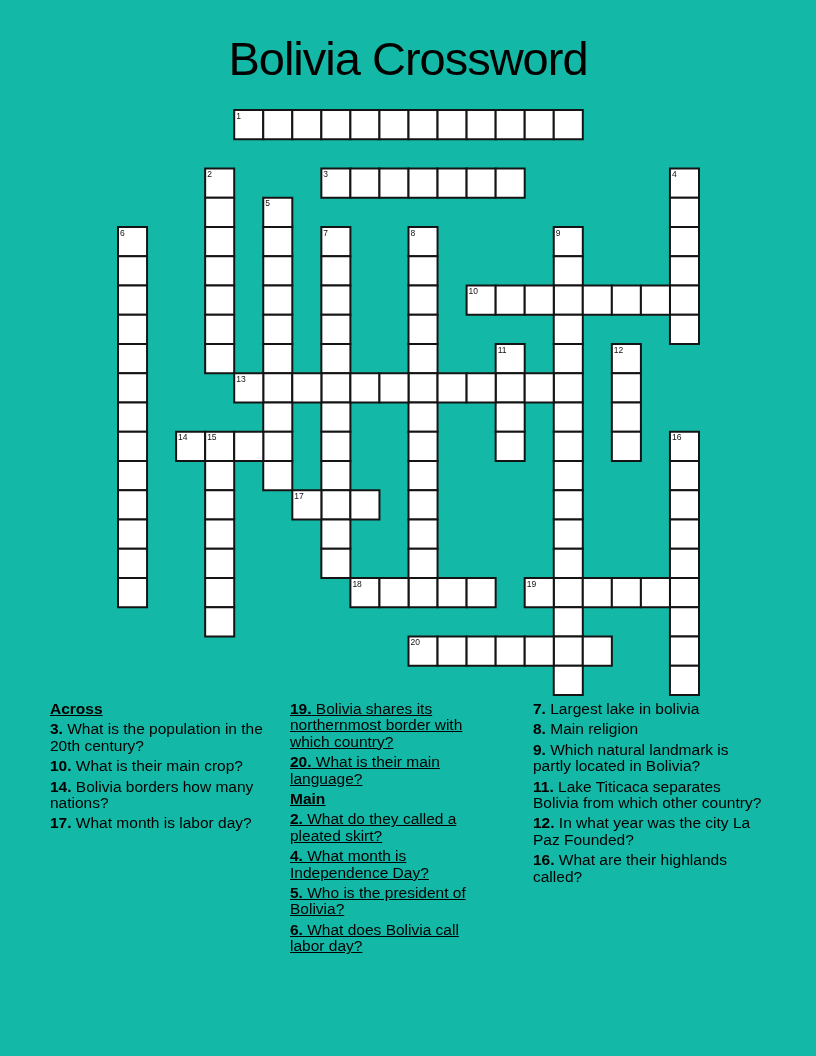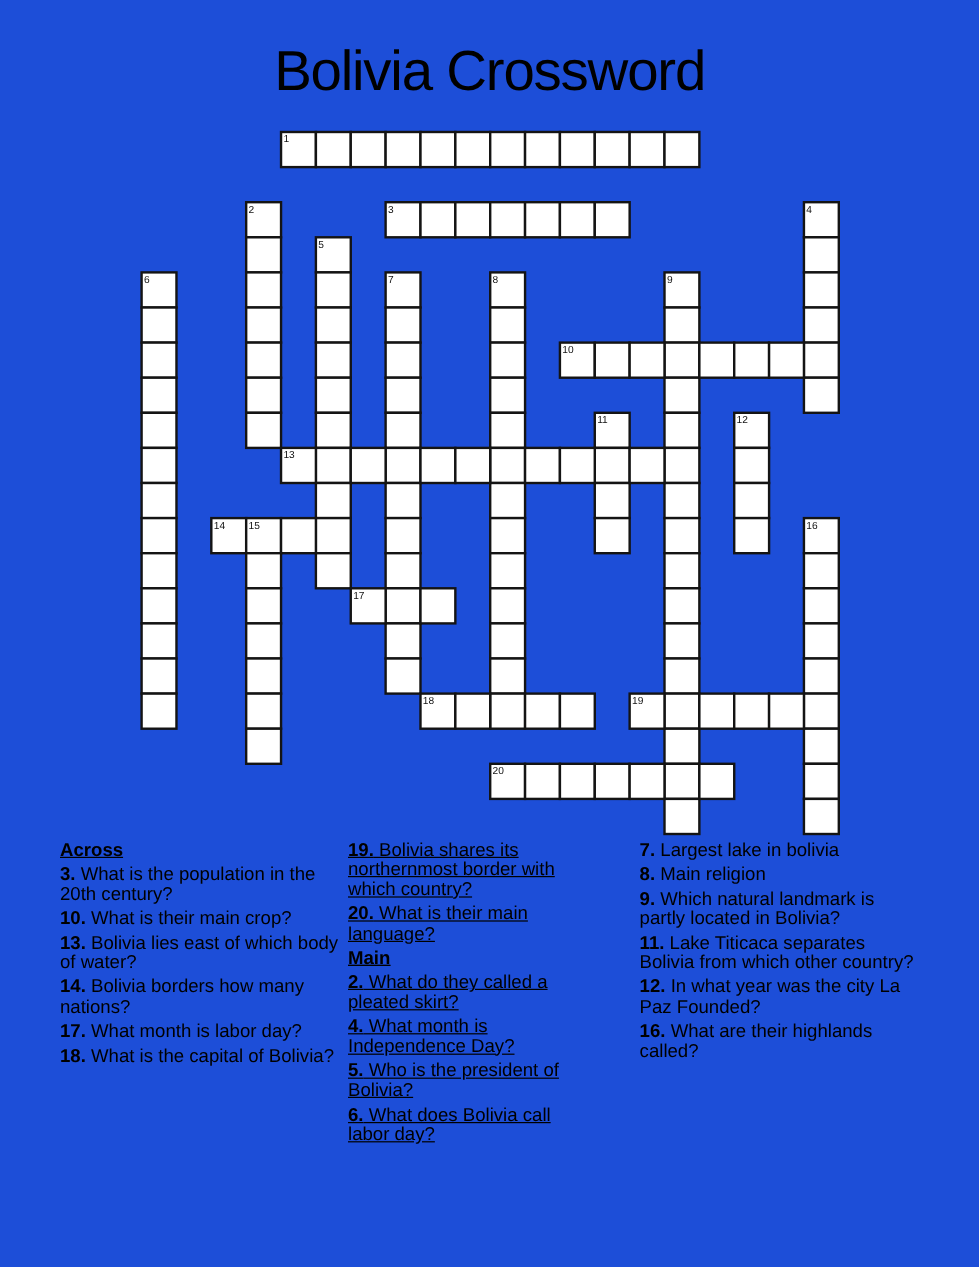--- a/index.html
+++ b/index.html
@@ -1,16 +1,16 @@
 <!DOCTYPE html>
 <html><head>
 <meta charset="utf-8">
 <style>
   html,body{margin:0;padding:0;background:#ffffff;}
-  .page{position:relative;width:816px;height:1056px;background:#1d4ed8;overflow:hidden;
+  .page{position:relative;width:816px;height:1056px;background:#14b8a6;overflow:hidden;
         font-family:"Liberation Sans",sans-serif;color:#000;}
   .title{position:absolute;top:31px;left:0;width:816px;text-align:center;
          font-size:47px;font-weight:400;letter-spacing:-1px;white-space:nowrap;}
   #grid-svg{position:absolute;left:116px;top:108px;}
   #grid-svg rect{fill:#ffffff;stroke:#141414;stroke-width:2;}
   #grid-svg text{font-family:"Liberation Sans",sans-serif;font-size:8.5px;fill:#111;}
   .clue-col{position:absolute;top:701px;}
   .col-0{left:50px;width:232px;}
   .col-1{left:290px;width:204px;text-decoration:underline;}
   .col-2{left:533px;width:231px;}
@@ -197,24 +197,22 @@
       <text x="234.40" y="476.70">18</text>
       <text x="408.70" y="476.70">19</text>
       <text x="292.50" y="535.20">20</text>
     </svg>
 
   <div>
     <div class="clue-col col-0">
         <div class="clue-header">Across</div>
         <p class="clue"><b>3.</b><span> What is the population in the 20th century?</span></p>
         <p class="clue"><b>10.</b><span> What is their main crop?</span></p>
-        <p class="clue"><b>13.</b><span> Bolivia lies east of which body of water?</span></p>
         <p class="clue"><b>14.</b><span> Bolivia borders how many nations?</span></p>
         <p class="clue"><b>17.</b><span> What month is labor day?</span></p>
-        <p class="clue"><b>18.</b><span> What is the capital of Bolivia?</span></p>
       </div>
     <div class="clue-col col-1">
         <p class="clue"><b>19.</b><span> Bolivia shares its northernmost border with which country?</span></p>
         <p class="clue"><b>20.</b><span> What is their main language?</span></p>
         <div class="clue-header">Main</div>
         <p class="clue"><b>2.</b><span> What do they called a pleated skirt?</span></p>
         <p class="clue"><b>4.</b><span> What month is Independence Day?</span></p>
         <p class="clue"><b>5.</b><span> Who is the president of Bolivia?</span></p>
         <p class="clue"><b>6.</b><span> What does Bolivia call labor day?</span></p>
       </div>

